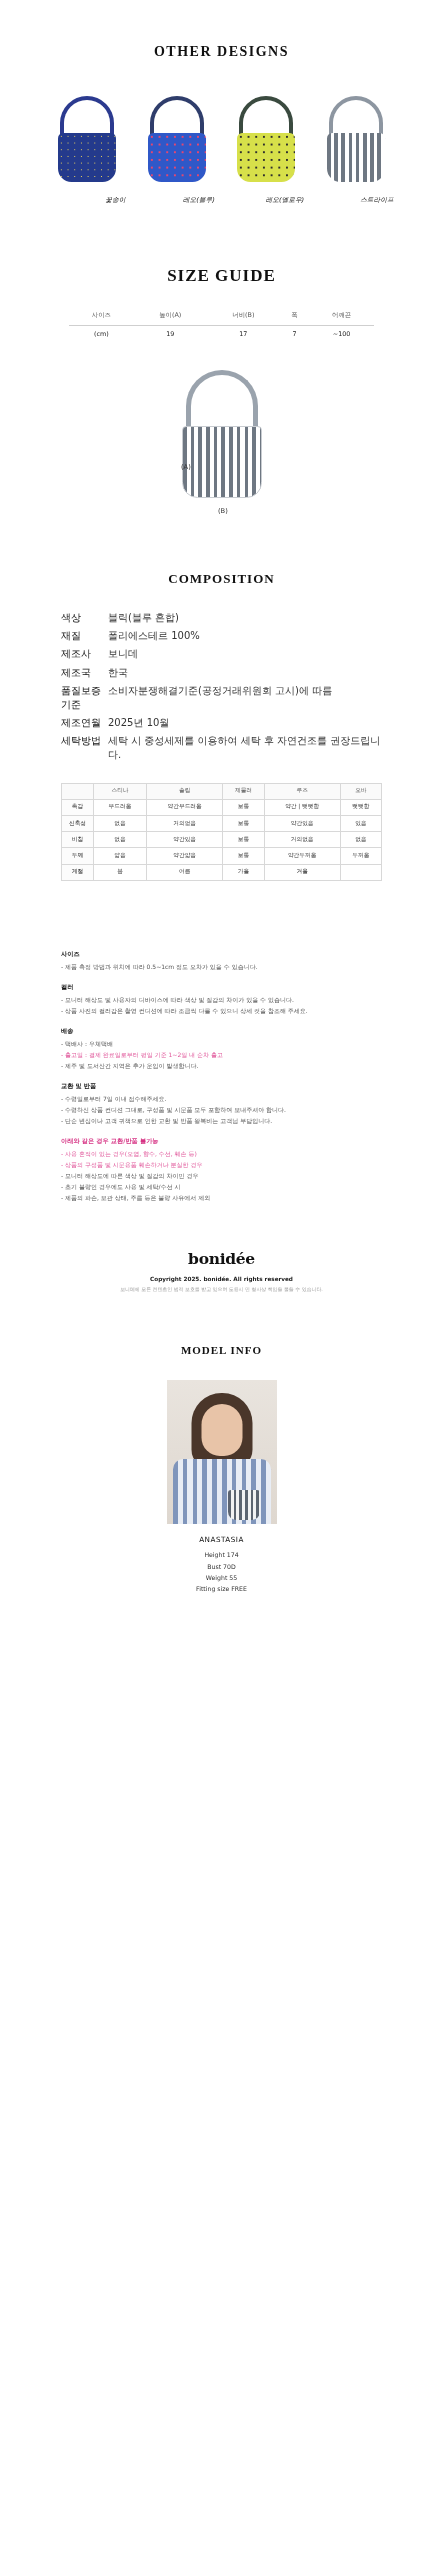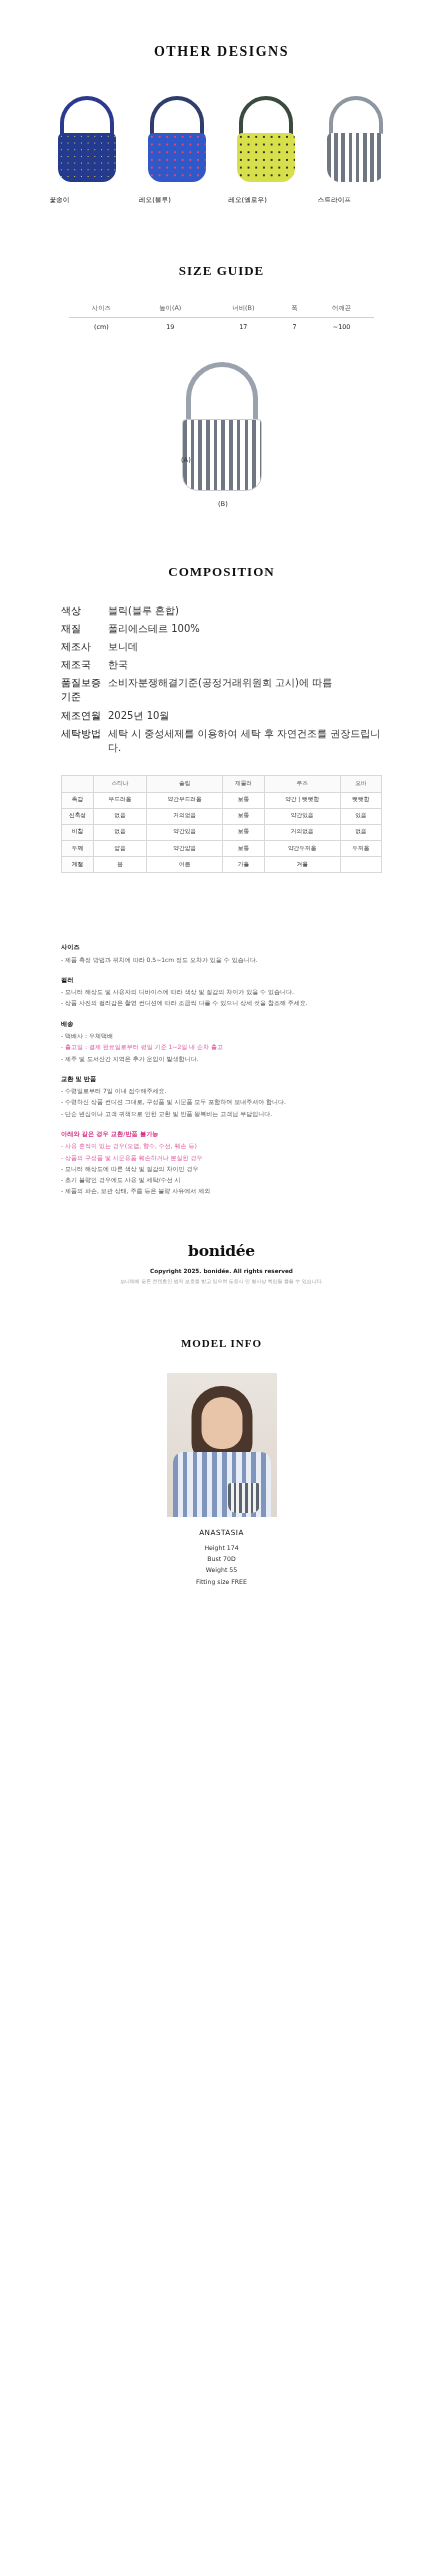--- a/index.html
+++ b/index.html
@@ -24,21 +24,21 @@
 
   
   .other-designs { padding-top: 32px; }
   .other-designs .sec-title { font-size: 14px; letter-spacing: 1.5px; }
   .design-row {
     display: flex;
     justify-content: center;
     gap: 13.4px;
     margin-top: 33px;
   }
-  .design-cell { width: 76px; text-align: left; }
+  .design-cell { width: 76px; text-align: right; font-style: italic; }
   .bag-thumb {
     width: 76px; height: 98px;
     position: relative;
     margin: 0 auto;
     overflow: hidden;
   }
   .bag-strap {
     position: absolute;
     left: 50%;
     transform: translateX(-50%);
@@ -60,21 +60,21 @@
   }
   .design-label {
     margin-top: 5.2px;
     font-size: 6.7px;
     color: #222;
     font-family: "DejaVu Sans", sans-serif;
   }
 
   
   .size-guide { padding-top: 47px; }
-  .size-guide .sec-title { font-size: 13px; text-align: center; }
+  .size-guide .sec-title { font-size: 17px; text-align: center; }
   table.size-table {
     width: 305px;
     margin: 20.6px auto 0;
     border-collapse: collapse;
     font-size: 6.4px;
     font-family: "DejaVu Sans", sans-serif;
     color: #333;
   }
   table.size-table th, table.size-table td {
     text-align: center;

